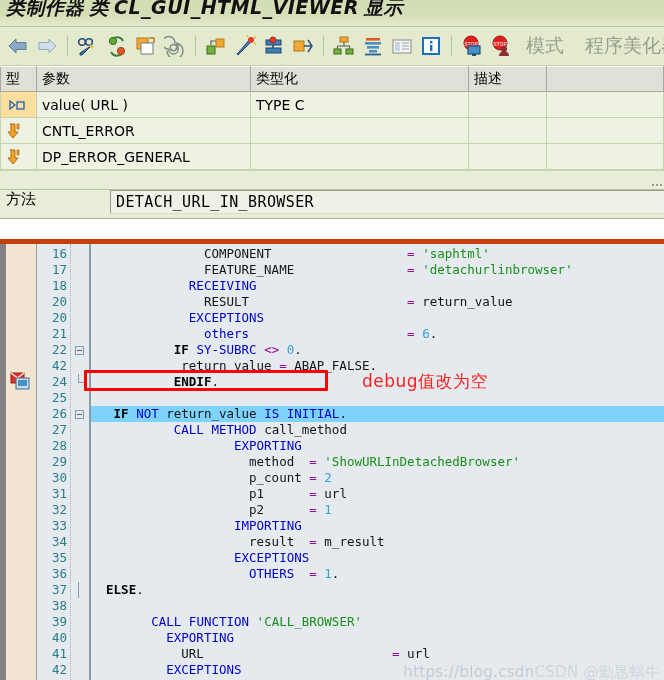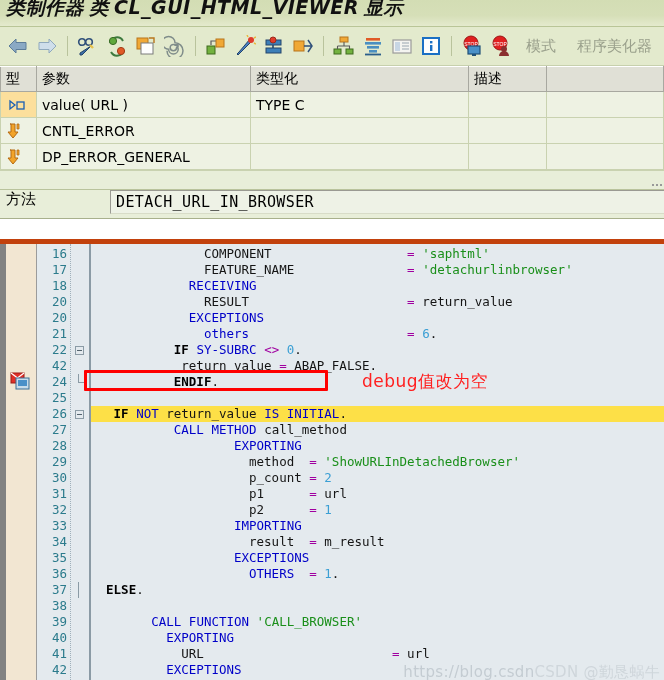--- a/index.html
+++ b/index.html
@@ -55,21 +55,21 @@
   .tb-btn {
     width: 28px; height: 30px;
     display: flex; align-items: center; justify-content: center;
     flex: 0 0 auto;
   }
   .tb-sep {
     width: 1px; height: 20px; background: #b9c39c;
     margin: 0 5px; flex: 0 0 auto;
   }
   .tb-label {
-    font-size: 15px;
+    font-size: 19px;
     color: #9aa08c;
     padding: 0 10px;
     white-space: nowrap;
   }
   svg { display: block; }
 
   
   .table-wrap {
     background: #e8eed9;
     padding: 0;
@@ -245,21 +245,21 @@
     background: #e4eaee;
     font-family: "DejaVu Sans Mono", monospace;
     font-size: 12.5px;
     line-height: 16px;
     padding-top: 2px;
     white-space: pre;
     position: relative;
     overflow: hidden;
   }
   .cline { height: 16px; }
-  .cline.sel { background: #fde047; }
+  .cline.sel { background: #7dd3fc; }
   .kw   { color: #0000c8; }      
   .kwb  { color: #000000; font-weight: bold; } 
   .str  { color: #1a8f1a; }      
   .num  { color: #3b9fd4; }      
   .op   { color: #a000a0; }      
   .pl   { color: #151515; }
 
   .redbox {
     position: absolute;
     left: 84px;

